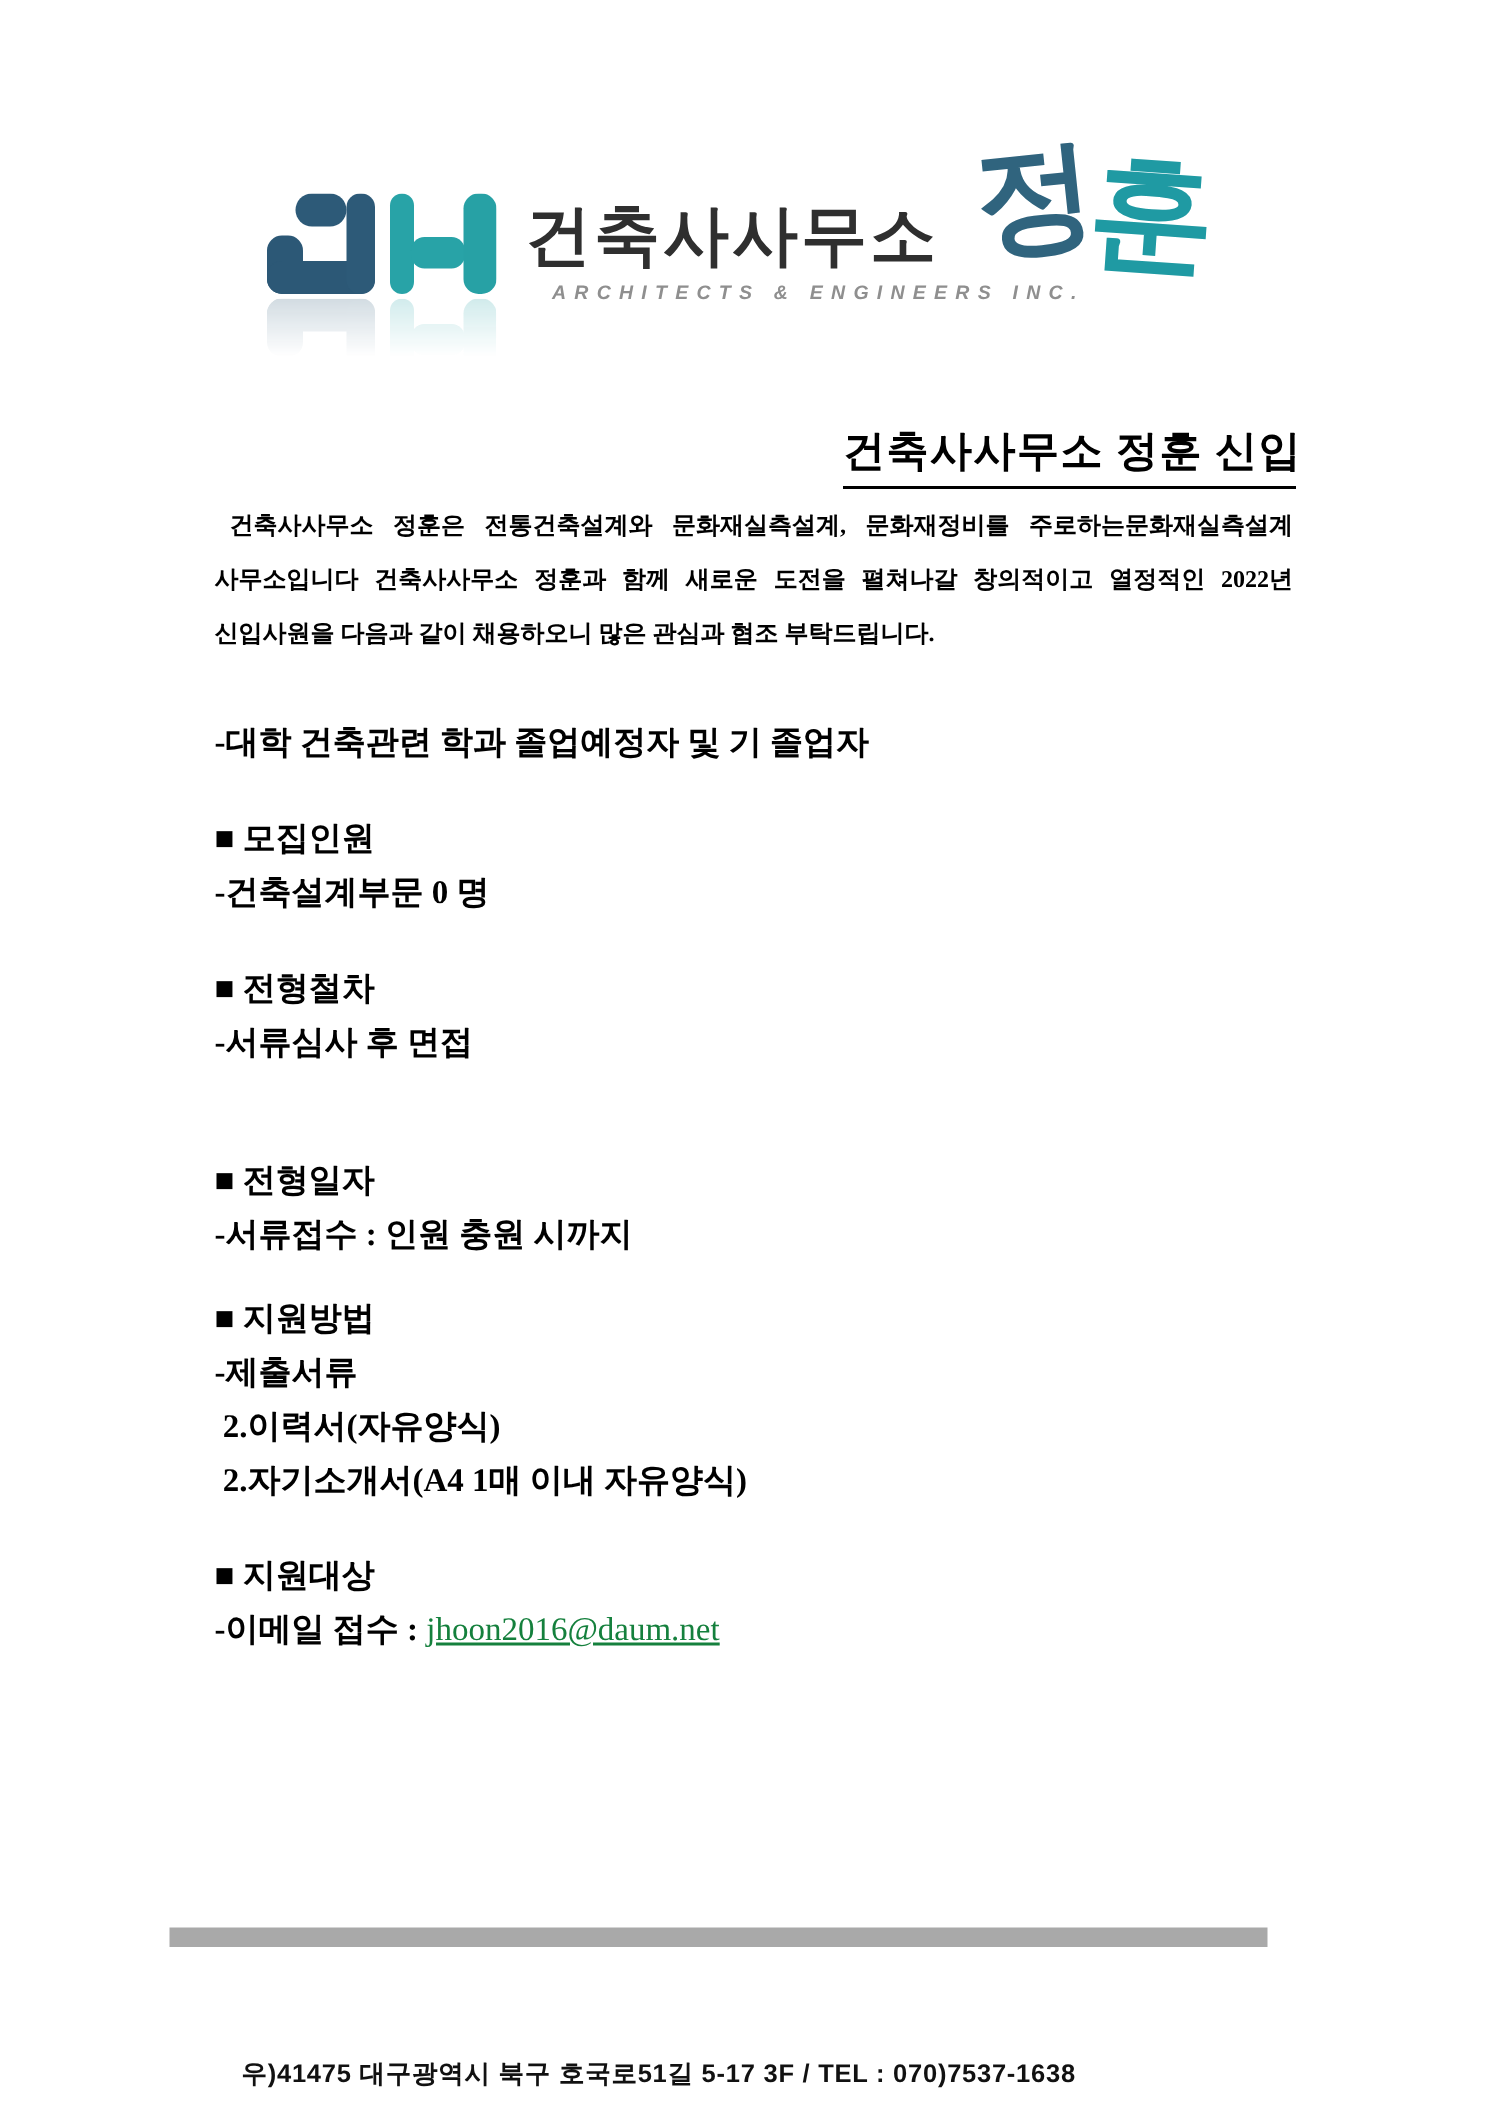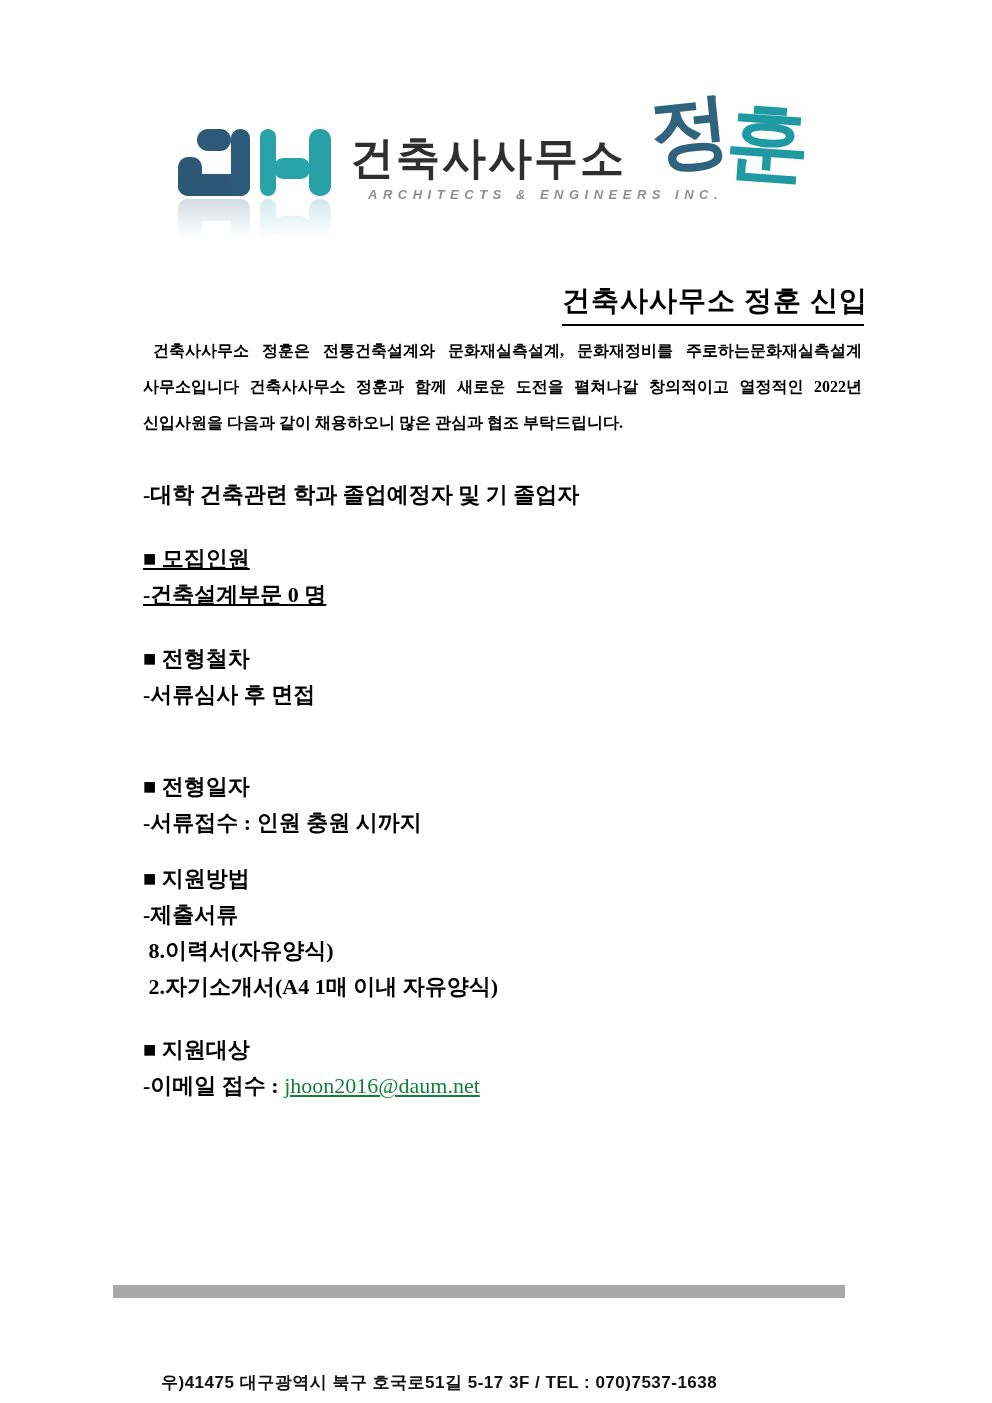--- a/index.html
+++ b/index.html
@@ -28,21 +28,21 @@
     border-bottom:2px solid #000;padding-bottom:4px;letter-spacing:1px;white-space:nowrap;}
 
   
   .content{position:absolute;left:143px;top:283px;width:719px;color:#000;}
   .intro{margin:2px 0 0 0;font-size:16px;line-height:36px;font-weight:bold;
     text-align:justify;text-indent:10px;word-break:keep-all;}
   section{font-size:22px;line-height:36px;font-weight:bold;}
   .sec-heading{white-space:pre-wrap;}
   .sec-item{white-space:pre-wrap;}
   .sec-1{margin-top:36px;}
-  .sec-2{margin-top:28px;text-decoration:underline;}
+  .sec-2{margin-top:28px;}
   .sec-3{margin-top:28px;}
   .sec-4{margin-top:56px;}
   .sec-5{margin-top:20px;}
   .sec-6{margin-top:27px;}
   .email-link{color:#15803d;text-decoration:underline;font-weight:normal;}
 
   
   .footer-bar{position:absolute;left:113px;top:1237px;width:732px;height:13px;background:#a9a9a9;}
   .footer-text{position:absolute;left:161px;top:1323px;width:732px;text-align:left;
     font-family:"Liberation Sans","DejaVu Sans",sans-serif;font-weight:bold;font-size:17px;
@@ -100,21 +100,21 @@
     </section>
 
     <section class="sec-4">
       <div class="sec-heading">■ 전형일자</div>
       <div class="sec-item">-서류접수 : 인원 충원 시까지</div>
     </section>
 
     <section class="sec-5">
       <div class="sec-heading">■ 지원방법</div>
       <div class="sec-item">-제출서류</div>
-      <div class="sec-item"> 8.이력서(자유양식)</div>
+      <div class="sec-item"> 2.이력서(자유양식)</div>
       <div class="sec-item"> 2.자기소개서(A4 1매 이내 자유양식)</div>
     </section>
 
     <section class="sec-6">
       <div class="sec-heading">■ 지원대상</div>
       <div class="sec-item"><span>-이메일 접수 : </span><a href="#" class="email-link">jhoon2016@daum.net</a></div>
     </section>
 
   </div>
 

